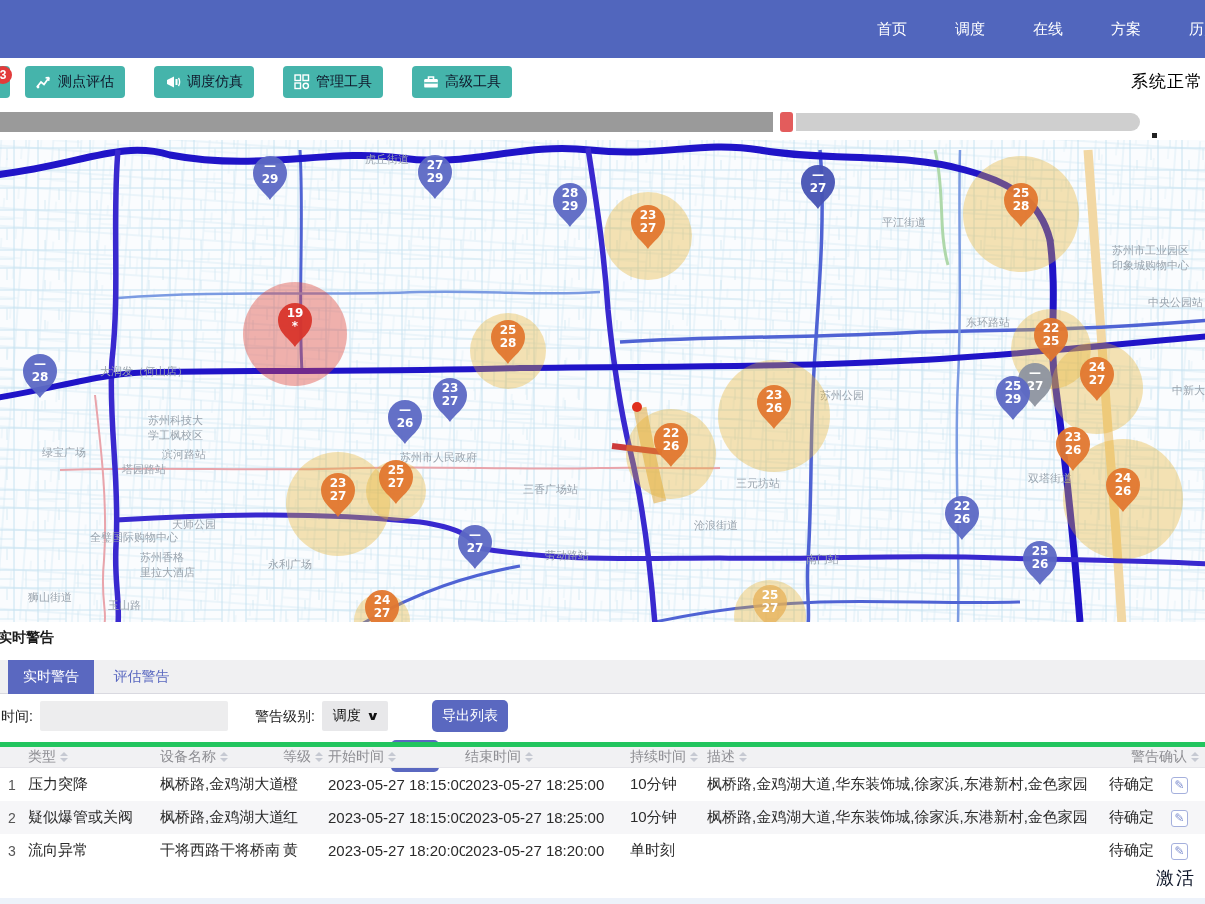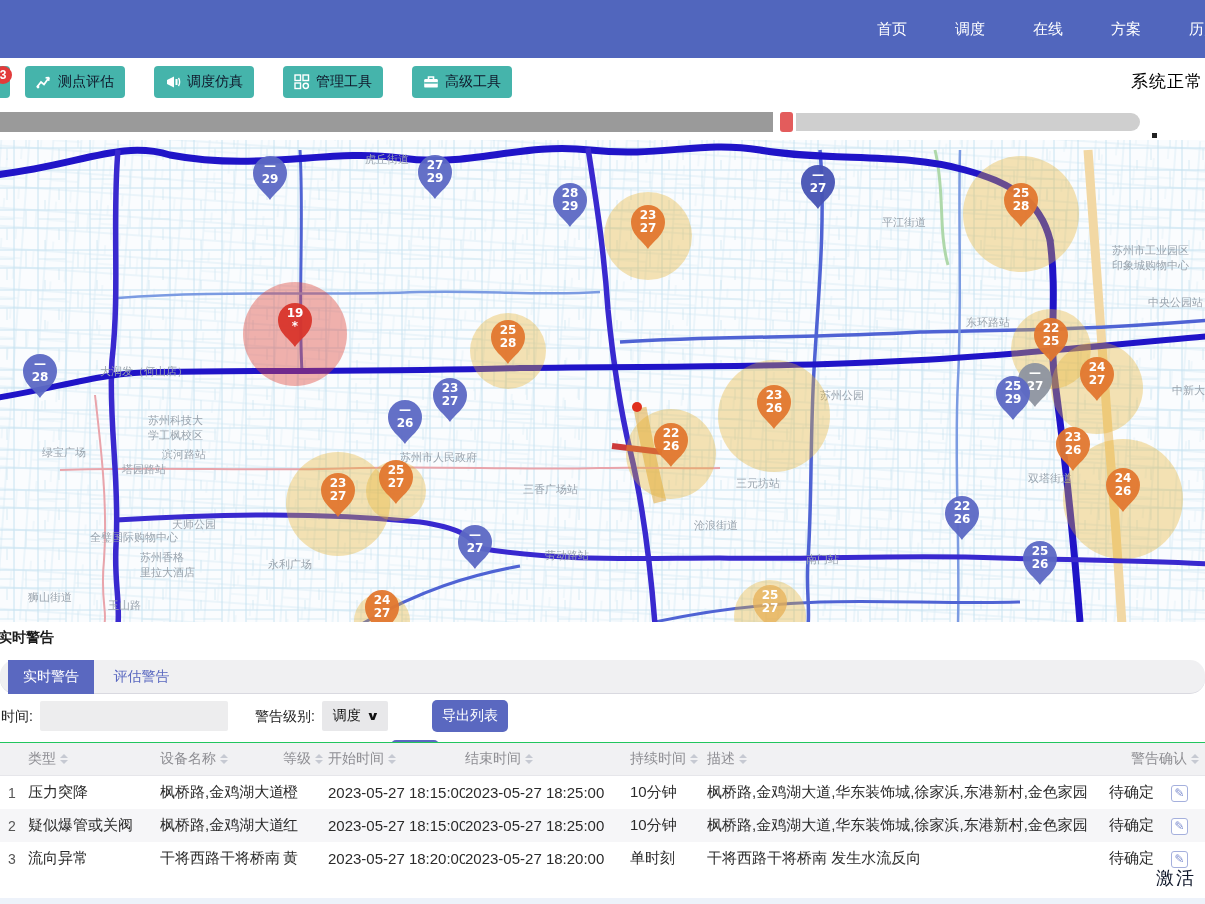--- a/index.html
+++ b/index.html
@@ -32,21 +32,21 @@
   .slider-track { position:absolute; left:796px; top:7px; width:344px; height:18px; background:#cfcfcf; border-radius:0 9px 9px 0; }
   .slider-tick { position:absolute; left:1152px; top:27px; width:5px; height:5px; background:#222; }
 
   
   .mapwrap { position:absolute; left:0; top:140px; width:1205px; height:482px; background:#fafbfd; overflow:hidden; }
   .maplabel { font-size:11px; fill:#9aa4ae; font-family:"Liberation Sans","DejaVu Sans",sans-serif; }
   .pintext { font-weight:bold; fill:#fff; font-size:12px; text-anchor:middle; font-family:"DejaVu Sans",sans-serif; }
 
   
   .panel-title { position:absolute; left:-2px; top:629px; font-size:14px; font-weight:bold; color:#1b1b1b; }
-  .tabbar { position:absolute; left:0; top:660px; width:1205px; height:34px; background:#f0f0f2; border-bottom:1px solid #d9d9e0;border-radius:15px; }
+  .tabbar { position:absolute; left:0; top:660px; width:1205px; height:34px; background:#f0f0f2; border-bottom:1px solid #d9d9e0; }
   .tab { display:inline-flex; align-items:center; height:34px; padding:0 15px; font-size:14px; cursor:pointer; }
   .tab.active { background:#5a68c0; color:#fff; margin-left:8px; }
   .tab.inactive { color:#5a68c0; }
 
   .filters { position:absolute; left:0; top:694px; width:1137px; height:46px; background:#fff; }
   .f-label { position:absolute; font-size:14px; color:#222; top:14px; }
   .time-label { left:1px; }
   .time-input { position:absolute; left:40px; top:7px; width:188px; height:30px; background:#ededee; border:none; border-radius:2px;
     font-size:14px; padding:0 8px; font-family:inherit; }
   .level-label { left:255px; }
@@ -54,21 +54,21 @@
     display:flex; align-items:center; justify-content:center; gap:7px; font-size:14px; color:#111; cursor:pointer; }
   .level-caret { font-size:12px; font-weight:bold; transform:scaleX(1.4); }
   .btn-indigo { position:absolute; top:6px; height:32px; background:#5a68c0; color:#fff; border:none; border-radius:5px;
     font-size:14px; padding:0 10px; cursor:pointer; font-family:inherit; }
   .search-btn { left:391px;margin-top:40px; }
   .export-btn { left:432px; }
 
   
   .tablewrap { position:absolute; left:0; top:742px; width:1205px; }
   .t-grid { display:grid; grid-template-columns:28px 132px 123px 45px 137px 165px 77px 1fr 62px 34px; align-items:center; }
-  .t-head { height:34px; background:#f1f1f3; border-top:1px solid #22c55e; border-bottom:1px solid #e6e6ea; }
+  .t-head { height:26px; background:#f1f1f3; border-top:5px solid #22c55e; border-bottom:1px solid #e6e6ea; }
   .t-head .cell { font-size:14px; color:#8e8e93; display:flex; align-items:center; }
   .t-row { height:33px; font-size:15px; color:#2b2b2b; }
   .t-row.alt { background:#f6f6f8; }
   .cell { overflow:hidden; white-space:nowrap; }
   .cell.num { color:#555; font-size:14px; padding-left:8px; }
   .confirm-cell { grid-column:9/10; }
   .sort { display:inline-flex; flex-direction:column; gap:2px; margin-left:4px; }
   .sort i { width:0; height:0; border-left:4px solid transparent; border-right:4px solid transparent; display:block; }
   .sort .up { border-bottom:4px solid #c6c9d2; }
   .sort .down { border-top:4px solid #c6c9d2; }
@@ -477,21 +477,20 @@
           <div class="cell"><span class="edit-icon">✎</span></div>
         </div>
         <div class="t-grid t-row">
           <div class="cell num">3</div>
           <div class="cell ">流向异常</div>
           <div class="cell ">干将西路干将桥南</div>
           <div class="cell ">黄</div>
           <div class="cell ">2023-05-27 18:20:00</div>
           <div class="cell ">2023-05-27 18:20:00</div>
           <div class="cell ">单时刻</div>
-          <div class="cell ">干将西路干将桥南 发生水流反向</div>
           <div class="cell confirm-cell">待确定</div>
           <div class="cell"><span class="edit-icon">✎</span></div>
         </div>
       </div>
   </div>
 
   <div class="watermark">激活</div>
   <div class="footstrip"></div>
 </div>
 

